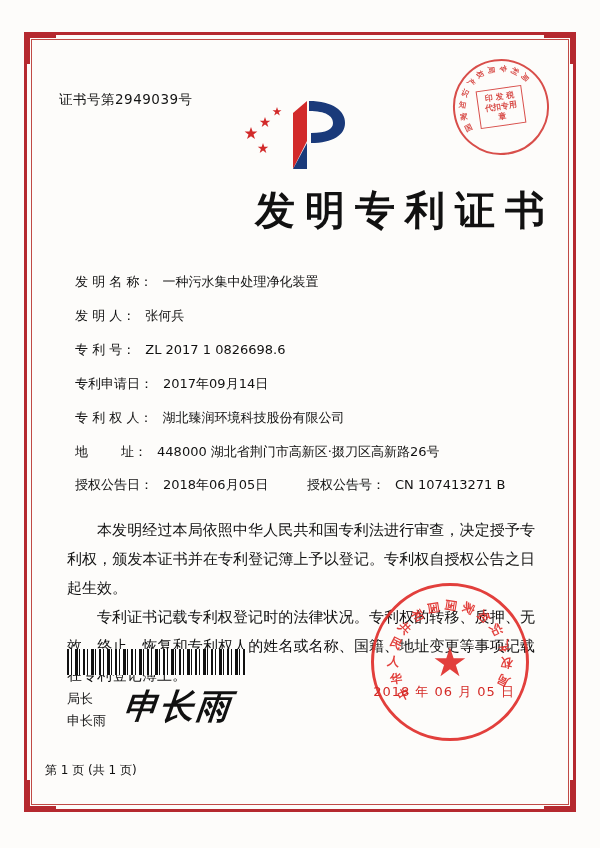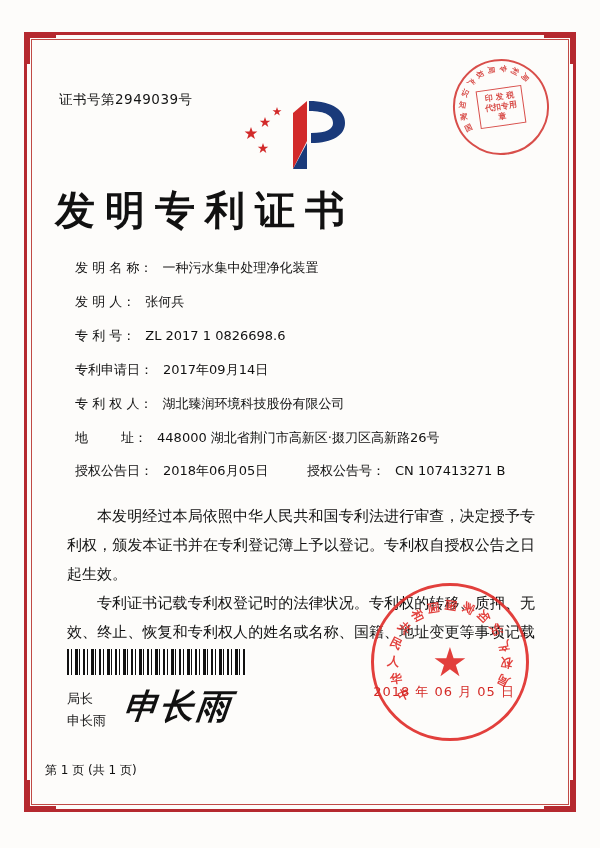--- a/index.html
+++ b/index.html
@@ -121,33 +121,33 @@
     border: 1px solid #d2302c;
     padding: 3px 5px;
     font-size: 8px;
     line-height: 1.25;
     text-align: center;
     font-weight: bold;
   }
 
   
   .main-title {
-    text-align: left;
+    text-align: right;
     font-family: "DejaVu Serif", "Liberation Serif", serif;
     font-size: 40px;
     font-weight: bold;
     letter-spacing: 10px;
     margin-top: 74px;
     padding-left: 10px;
     color: #111;
   }
 
   
   .fields {
-    margin-top: 20px;
+    margin-top: 34px;
     padding: 0 16px 0 30px;
   }
   .field-row {
     display: flex;
     align-items: baseline;
     font-size: 13px;
     margin-bottom: 14.5px;
     line-height: 1.5;
   }
   .field-label {

